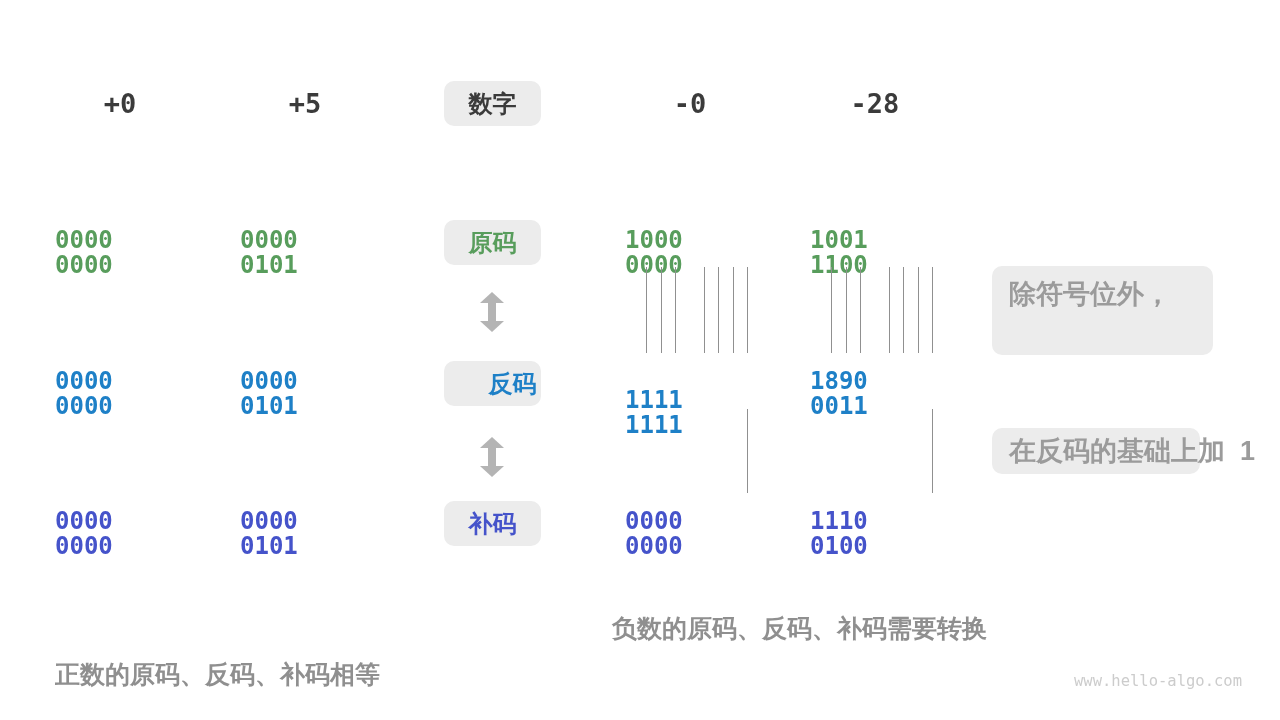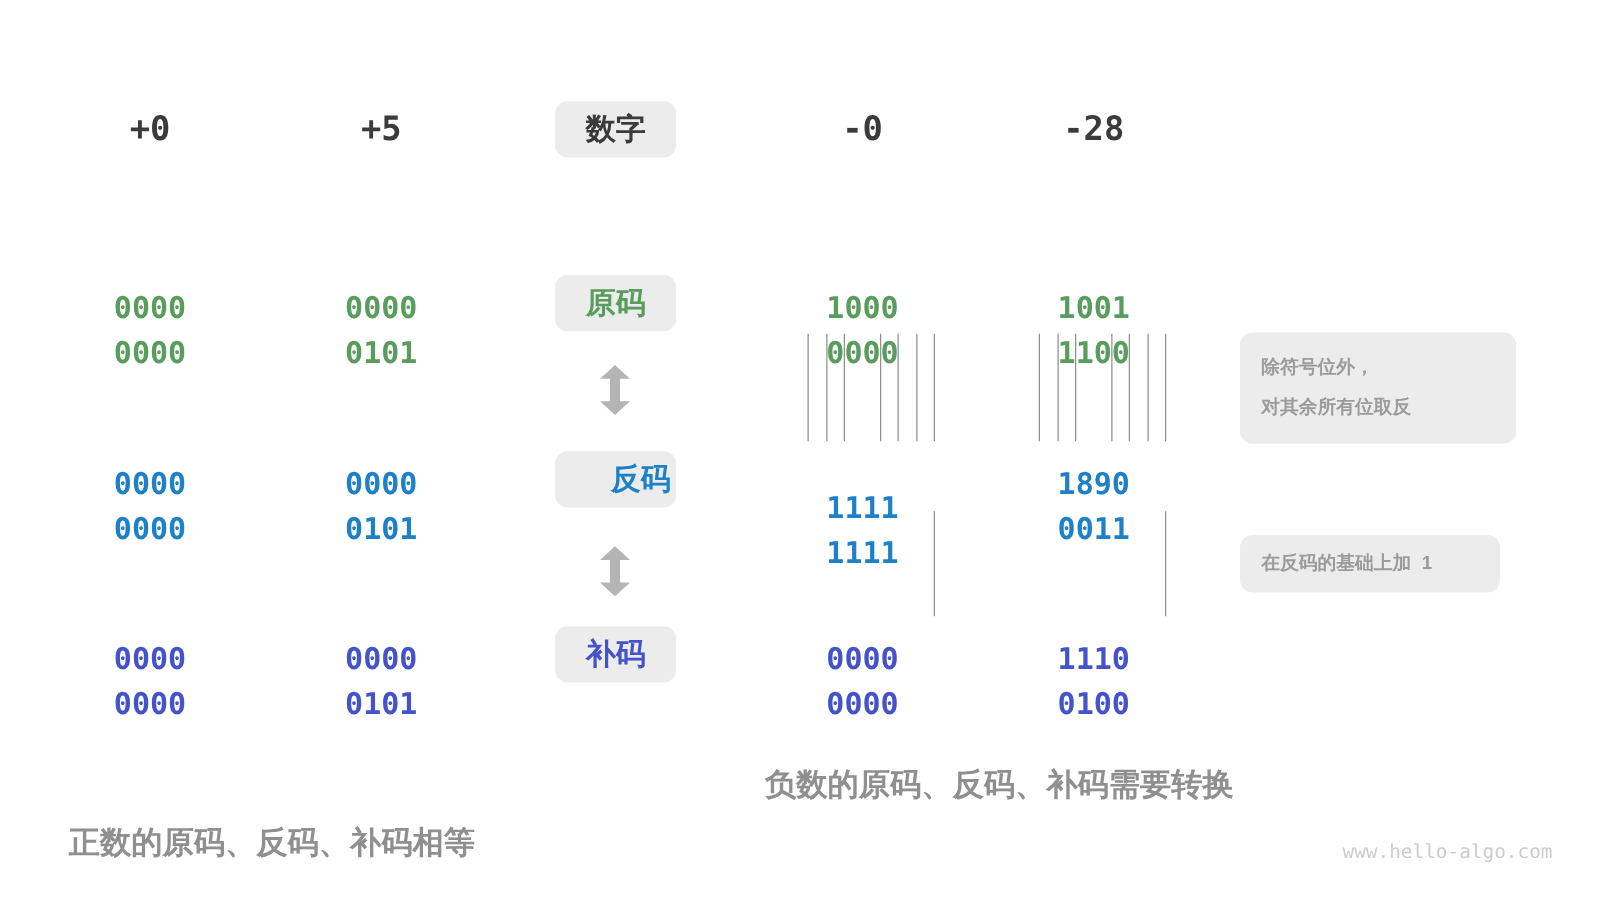--- a/index.html
+++ b/index.html
@@ -16,21 +16,21 @@
   .num{position:absolute;width:130px;height:30px;line-height:30px;text-align:center;
        font-family:"DejaVu Sans Mono",monospace;font-weight:bold;font-size:27px;color:var(--dark);}
 
   
   .tag{position:absolute;left:444px;width:97px;height:45px;line-height:45px;text-align:center;
        background:var(--tagbg);border-radius:10px;font-weight:bold;font-size:24px;}
   .tag-dark{color:var(--dark);text-align:center;} .tag-green{color:var(--green);}
   .tag-blue{color:var(--blue);} .tag-indigo{color:var(--indigo);}
 
   
-  .bin{position:absolute;width:130px;height:28px;line-height:36px;text-align:center;
+  .bin{position:absolute;width:130px;height:28px;line-height:25px;
        font-family:"DejaVu Sans Mono",monospace;font-weight:bold;font-size:24px;letter-spacing:0;}
   .row-sign .bin,.c-green{color:var(--green);}
   .row-ones .bin,.c-blue{color:var(--blue);}
   .row-twos .bin,.c-indigo{color:var(--indigo);}
 
   
   .ticks{position:absolute;width:130px;height:86px;top:267px;}
   .ticks div{position:absolute;top:0;height:100%;width:0;border-left:1px solid var(--tick);}
   .ticks div:nth-child(1){left:21.2px;} .ticks div:nth-child(2){left:35.6px;}
   .ticks div:nth-child(3){left:50.1px;} .ticks div:nth-child(4){left:79.0px;}
@@ -45,21 +45,21 @@
   .arrow .bar{position:absolute;left:8px;top:9px;width:8px;height:22px;background:var(--arrow);}
   .arrow .tri-up{position:absolute;left:0;top:0;width:0;height:0;
       border-left:12px solid transparent;border-right:12px solid transparent;
       border-bottom:11px solid var(--arrow);}
   .arrow .tri-down{position:absolute;left:0;bottom:0;width:0;height:0;
       border-left:12px solid transparent;border-right:12px solid transparent;
       border-top:11px solid var(--arrow);}
 
   
   .note{position:absolute;background:var(--tagbg);border-radius:10px;color:var(--graytext);
-        font-weight:bold;font-size:15px;white-space:pre;}
+        font-weight:bold;font-size:27px;white-space:pre;}
   .note-flip{left:992px;top:266px;width:221px;height:89px;padding:12px 0 0 17px;line-height:32px;}
   .note-add{left:992px;top:428px;width:208px;height:46px;line-height:46px;padding-left:17px;}
 
   
   .caption{position:absolute;top:613px;height:30px;line-height:30px;
            font-weight:bold;font-size:25px;color:var(--caption);}
 
   .watermark{position:absolute;top:672px;right:38px;font-family:"DejaVu Sans Mono",monospace;
              font-size:15.5px;color:var(--watermark);}
 </style>
@@ -94,21 +94,21 @@
   <div class="ticks" style="left:810px;">
     <div></div>
       <div></div>
       <div></div>
       <div></div>
       <div></div>
       <div></div>
       <div></div>
   </div>
 
-  <div class="note note-flip"><span>除符号位外，</span><br><span>对其余所有位取反</span></div>
+  <div class="note note-flip"><span>除符号位外，</span><br></div>
 
   <div class="arrow" style="left:480px;top:292px;">
     <div class="tri-up"></div>
       <div class="bar"></div>
       <div class="tri-down"></div>
   </div>
 
   <div class="row-ones">
     <div class="bin" style="left:55px;top:369px;">0000 0000</div>
     <div class="bin" style="left:240px;top:369px;">0000 0101</div>

